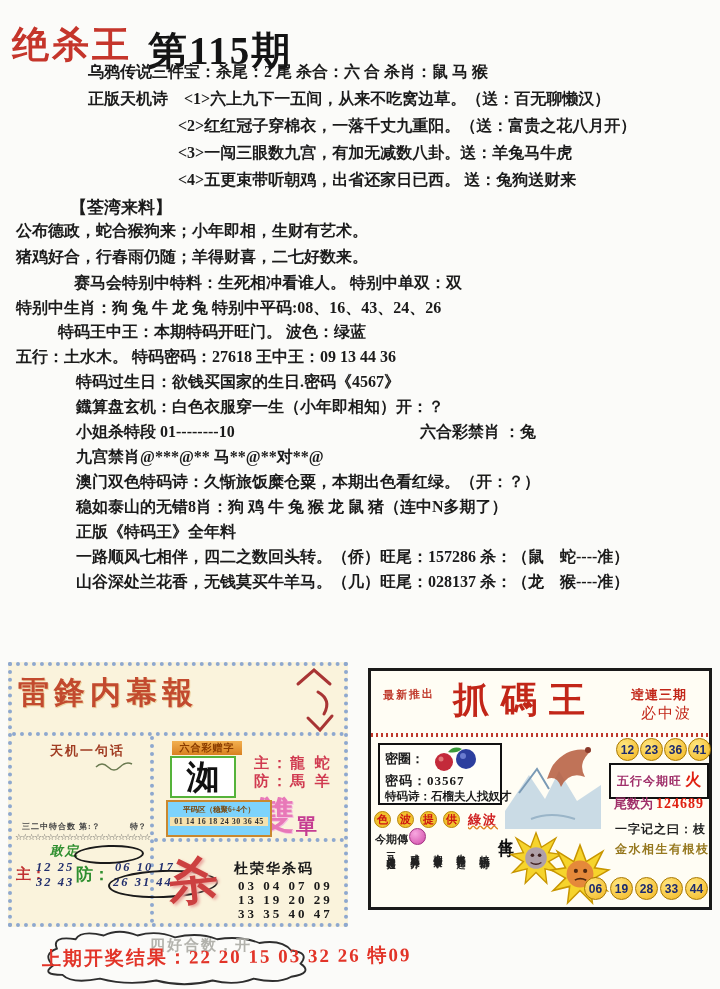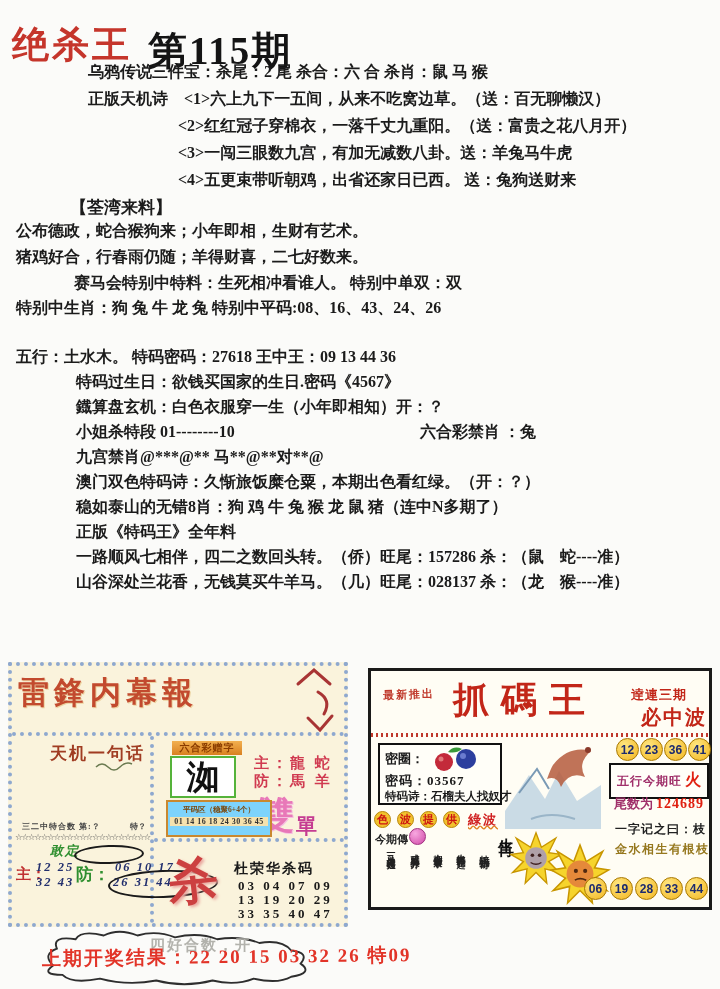--- a/index.html
+++ b/index.html
@@ -18,21 +18,21 @@
   .L19{top:522px;left:76px}.L20{top:547px;left:76px}.L21{top:572px;left:76px}
   
   .lf{position:absolute;left:8px;top:662px;width:340px;height:265px;background:#faf3dc;
       border:4px dotted #8ea8cf;box-sizing:border-box;}
   .lf-title{position:absolute;left:6px;top:6px;font-size:31px;font-weight:bold;color:#c24a2e;
             letter-spacing:5px;text-shadow:1px 1px 0 #ecd2a0;}
   .lf-pen{position:absolute;right:2px;top:0;}
   .lf-hdiv{position:absolute;left:0;right:0;top:66px;border-top:4px dotted #8ea8cf;}
   .lf-vdiv{position:absolute;left:138px;top:70px;bottom:0;border-left:4px dotted #8ea8cf;}
   .lf-hdiv2{position:absolute;left:142px;right:0;top:172px;border-top:4px dotted #8ea8cf;}
-  .tianji-title{position:absolute;left:38px;top:76px;font-size:17px;font-weight:bold;color:#a03c22;letter-spacing:2px;}
+  .tianji-title{position:absolute;left:38px;top:76px;font-size:13px;font-weight:bold;color:#a03c22;letter-spacing:2px;}
   .tianji-sign{position:absolute;left:82px;top:93px;}
   .lf-meta1{position:absolute;left:10px;top:155px;font-size:8px;color:#444;letter-spacing:1px;font-weight:bold;}
   .lf-meta2{position:absolute;left:118px;top:155px;font-size:8px;color:#444;font-weight:bold;}
   .lf-stars{position:absolute;left:3px;top:166px;font-size:8.5px;letter-spacing:-1.2px;color:#555;white-space:nowrap;}
   .lf-script{position:absolute;left:38px;top:176px;font-size:13px;font-weight:bold;font-style:italic;color:#2f8f2f;letter-spacing:2px;}
   .pen-oval{position:absolute;border:2px solid #1a1a1a;border-radius:50%;}
   .lf-oval1{left:62px;top:179px;width:66px;height:15px;transform:rotate(-2deg);}
   .lf-oval2{left:96px;top:204px;width:106px;height:24px;transform:rotate(-2deg);}
   .lf-zhu-label{position:absolute;left:4px;top:199px;font-size:15px;font-weight:bold;color:#c03030;}
   .lf-num{position:absolute;font-size:12.5px;font-weight:bold;font-style:italic;color:#23306e;letter-spacing:2px;white-space:nowrap;}
@@ -54,21 +54,21 @@
             transform:rotate(-6deg);text-shadow:2px 2px 3px #eaa8a0;}
   .du-title{position:absolute;left:222px;top:194px;font-size:14px;font-weight:bold;color:#1a1a1a;letter-spacing:2px;}
   .du-row{position:absolute;font-size:13px;font-weight:bold;color:#1a1a1a;letter-spacing:3px;white-space:nowrap;}
   .du-r1{left:226px;top:212px}.du-r2{left:226px;top:226px}.du-r3{left:226px;top:240px}
   
   .zw{position:absolute;left:368px;top:668px;width:344px;height:242px;background:#fffdf4;
       border:3px solid #1a1a1a;box-sizing:border-box;}
   .zw-promo{position:absolute;left:12px;top:16px;font-size:11px;font-weight:bold;color:#c0392b;letter-spacing:2px;transform:rotate(-2deg);}
   .zw-title{position:absolute;left:82px;top:5px;font-size:36px;font-weight:bold;color:#c22618;letter-spacing:12px;white-space:nowrap;}
   .zw-sub1{position:absolute;left:260px;top:15px;font-size:13px;font-weight:bold;color:#c22618;letter-spacing:1px;}
-  .zw-sub2{position:absolute;left:270px;top:33px;font-size:20px;font-weight:bold;color:#c22618;letter-spacing:2px;}
+  .zw-sub2{position:absolute;left:270px;top:33px;font-size:15px;font-weight:normal;color:#c22618;letter-spacing:2px;}
   .zw-divider{position:absolute;left:0;right:0;top:62px;height:4px;
               background:repeating-linear-gradient(90deg,#c0392b 0 2px,transparent 2px 5px);}
   .zw-secret{position:absolute;left:7px;top:72px;width:124px;height:62px;border:2px solid #111;background:#fffef8;box-sizing:border-box;}
   .secret-label{position:absolute;left:5px;top:5px;font-size:13px;font-weight:bold;color:#1a1a1a;}
   .secret-balls{position:absolute;left:44px;top:0;}
   .secret-pwd{position:absolute;left:5px;top:27px;font-size:13px;font-weight:bold;color:#1a1a1a;letter-spacing:1px;}
   .secret-verse{position:absolute;left:5px;top:44px;font-size:11.5px;font-weight:bold;color:#1a1a1a;white-space:nowrap;}
   .zw-painting{position:absolute;left:130px;top:70px;}
   .ball{position:absolute;width:23px;height:23px;border-radius:50%;box-sizing:border-box;
         background:radial-gradient(circle at 35% 30%,#ffe680,#f2b51f);border:1.5px solid #a87800;
@@ -115,20 +115,21 @@
   <div class="bl L1">乌鸦传说三件宝：杀尾：2 尾 杀合：六 合 杀肖：鼠 马 猴</div>
   <div class="bl L2">正版天机诗　&lt;1&gt;六上九下一五间，从来不吃窝边草。（送：百无聊懒汉）</div>
   <div class="bl L3">&lt;2&gt;红红冠子穿棉衣，一落千丈九重阳。（送：富贵之花八月开）</div>
   <div class="bl L4">&lt;3&gt;一闯三眼数九宫，有加无减数八卦。送：羊兔马牛虎</div>
   <div class="bl L5">&lt;4&gt;五更束带听朝鸡，出省还家日已西。 送：兔狗送财来</div>
   <div class="bl L6">【荃湾来料】</div>
   <div class="bl L7">公布德政，蛇合猴狗来；小年即相，生财有艺术。</div>
   <div class="bl L8">猪鸡好合，行春雨仍随；羊得财喜，二七好数来。</div>
   <div class="bl L9">赛马会特别中特料：生死相冲看谁人。 特别中单双：双</div>
   <div class="bl L10">特别中生肖：狗 兔 牛 龙 兔 特别中平码:08、16、43、24、26</div>
+  <div class="bl L11">特码王中王：本期特码开旺门。 波色：绿蓝</div>
   <div class="bl L12">五行：土水木。 特码密码：27618 王中王：09 13 44 36</div>
   <div class="bl L13">特码过生日：欲钱买国家的生日.密码《4567》</div>
   <div class="bl L14">鐡算盘玄机：白色衣服穿一生（小年即相知）开：？</div>
   <div class="bl L15">小姐杀特段 01--------10</div>
   <div class="bl L15b">六合彩禁肖 ：兔</div>
   <div class="bl L16">九宫禁肖@***@** 马**@**对**@</div>
   <div class="bl L17">澳门双色特码诗：久惭旅饭糜仓粟，本期出色看红绿。（开：？）</div>
   <div class="bl L18">稳如泰山的无错8肖：狗 鸡 牛 兔 猴 龙 鼠 猪（连中N多期了）</div>
   <div class="bl L19">正版《特码王》全年料</div>
   <div class="bl L20">一路顺风七相伴，四二之数回头转。（侨）旺尾：157286 杀：（鼠　蛇----准）</div>

